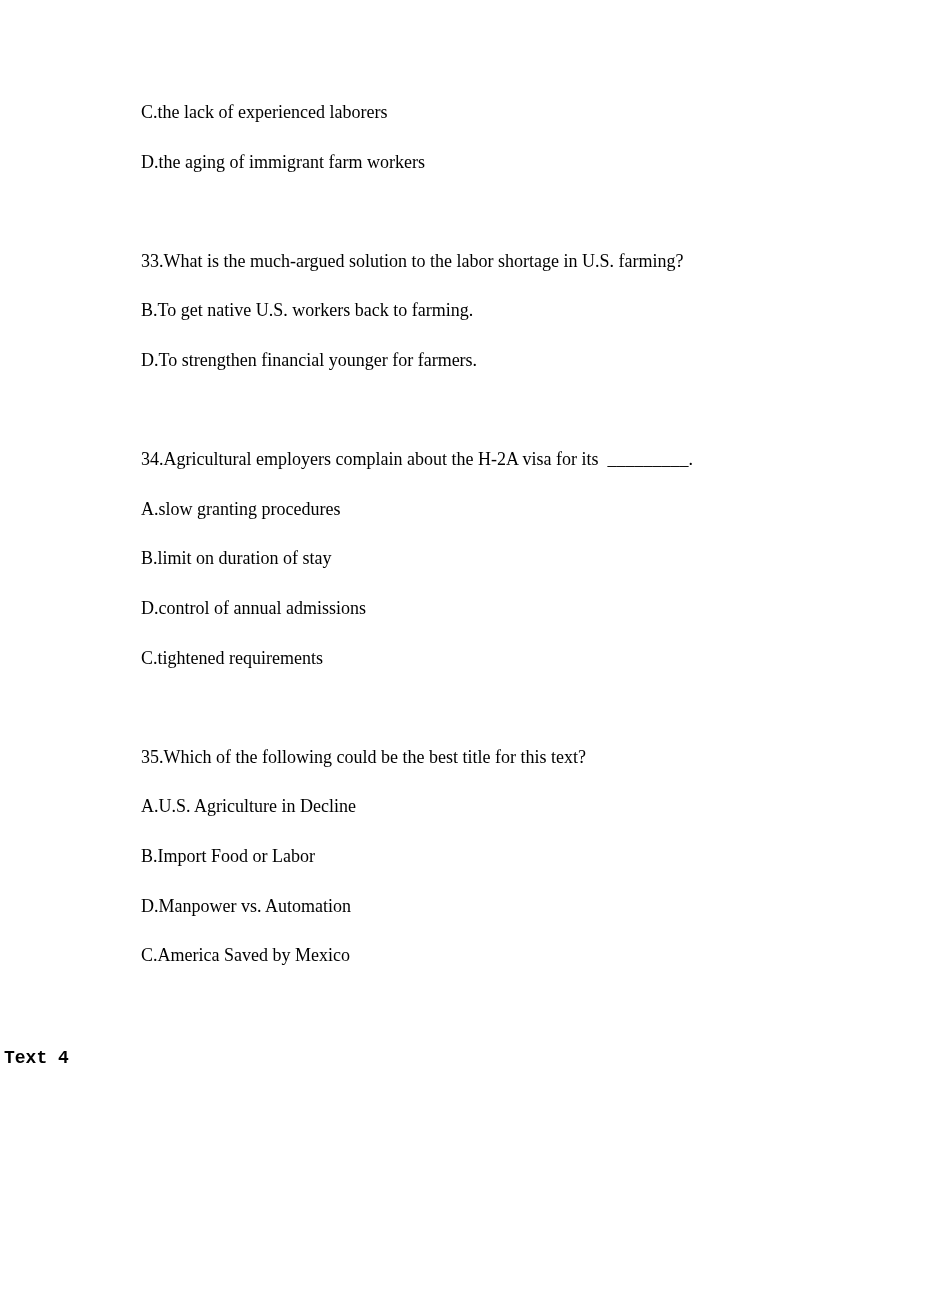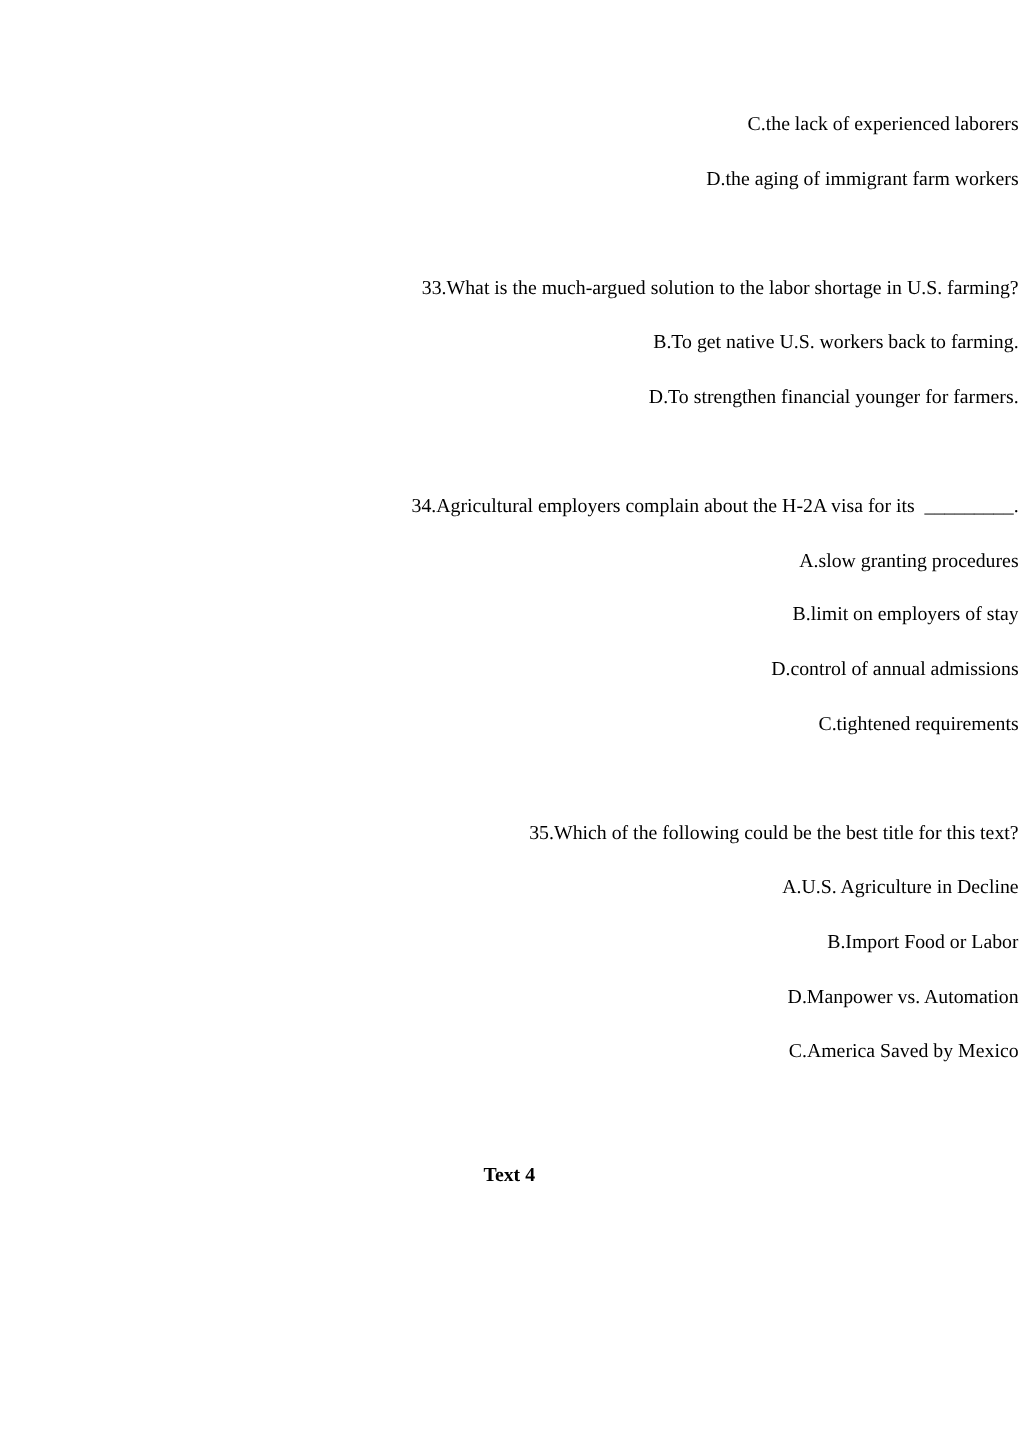--- a/index.html
+++ b/index.html
@@ -18,54 +18,53 @@
     font-size: 18px;
     color: #000000;
     overflow: hidden;
   }
   .line {
     margin: 0;
     height: 49.6px;
     line-height: 49.6px;
     padding-left: 141px;
     white-space: pre;
-    text-align: right;
   }
   .blank-line {
     margin: 0;
     height: 49.6px;
   }
   .section-heading {
-    margin: 14px;
+    margin: 4px;
     height: 49.6px;
     line-height: 49.6px;
     padding-left: 0;
-    text-align: center;
     font-weight: bold;
+    font-family: Liberation Mono, monospace;
   }
 </style>
 </head>
 <body>
 
 <div class="page">
 
   <p class="line">C.the lack of experienced laborers</p>
   <p class="line">D.the aging of immigrant farm workers</p>
 
   <div class="blank-line"></div>
 
   <p class="line">33.What is the much-argued solution to the labor shortage in U.S. farming?</p>
   <p class="line">B.To get native U.S. workers back to farming.</p>
   <p class="line">D.To strengthen financial younger for farmers.</p>
 
   <div class="blank-line"></div>
 
   <p class="line">34.Agricultural employers complain about the H-2A visa for its  _________.</p>
   <p class="line">A.slow granting procedures</p>
-  <p class="line">B.limit on employers of stay</p>
+  <p class="line">B.limit on duration of stay</p>
   <p class="line">D.control of annual admissions</p>
   <p class="line">C.tightened requirements</p>
 
   <div class="blank-line"></div>
 
   <p class="line">35.Which of the following could be the best title for this text?</p>
   <p class="line">A.U.S. Agriculture in Decline</p>
   <p class="line">B.Import Food or Labor</p>
   <p class="line">D.Manpower vs. Automation</p>
   <p class="line">C.America Saved by Mexico</p>

